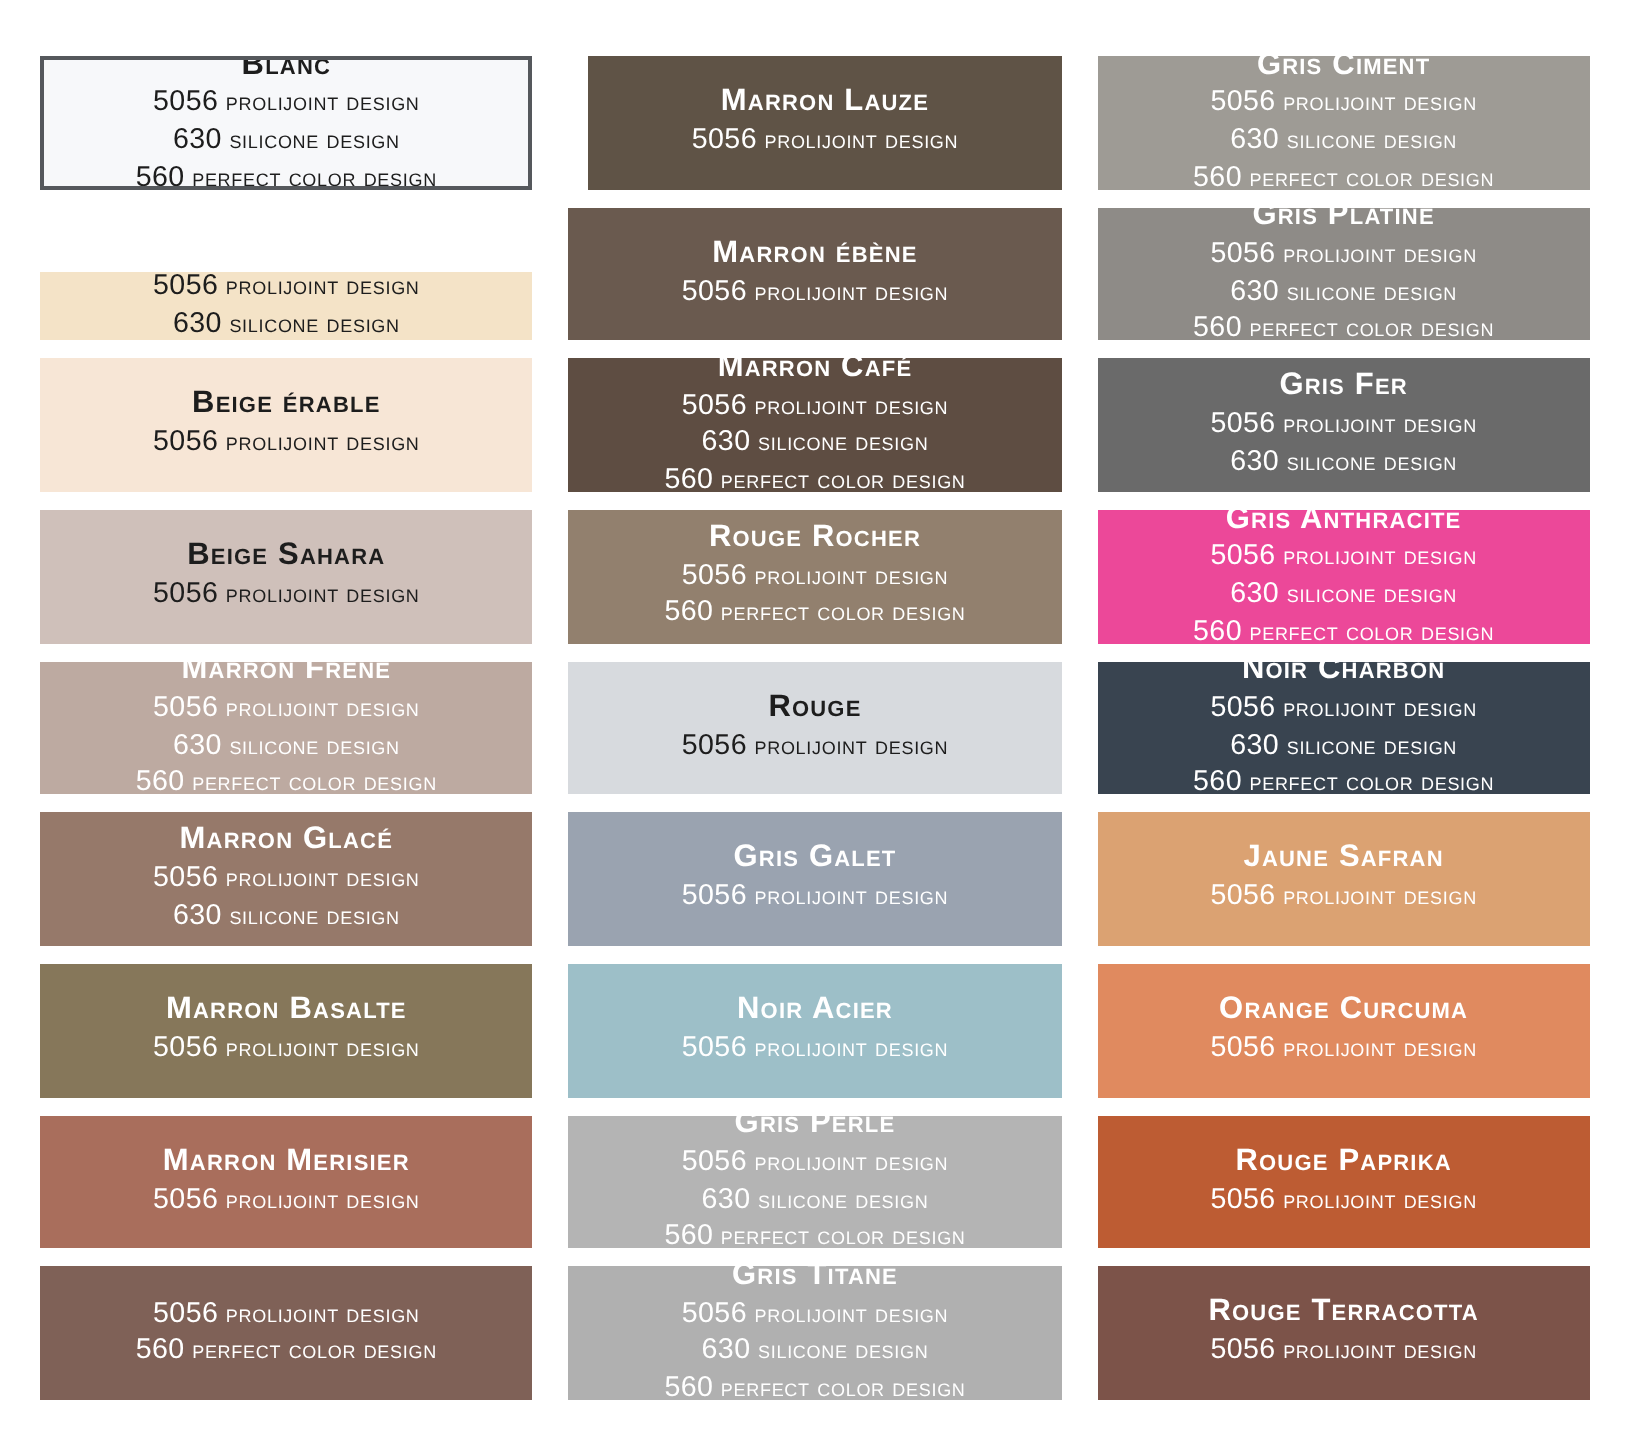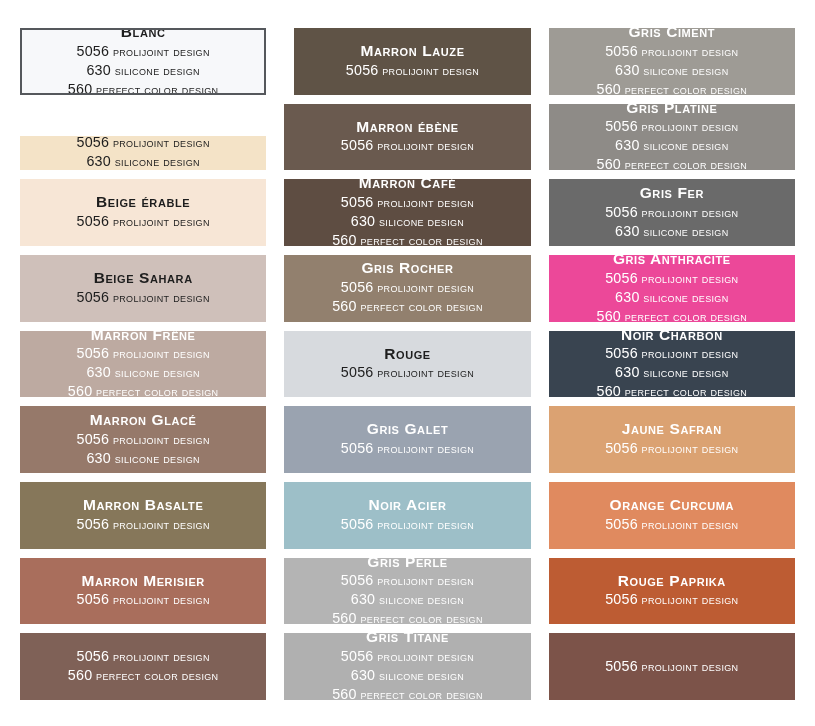--- a/index.html
+++ b/index.html
@@ -100,21 +100,21 @@
     <div class="swatch" style="background: rgb(106, 106, 106);">
       <div class="name light">Gris Fer</div>
       <div class="prod light"><span class="num">5056</span><span> prolijoint design</span></div>
       <div class="prod light"><span class="num">630</span><span> silicone design</span></div>
     </div>
     <div class="swatch" style="background: rgb(207, 192, 186);">
       <div class="name dark">Beige Sahara</div>
       <div class="prod dark"><span class="num">5056</span><span> prolijoint design</span></div>
     </div>
     <div class="swatch" style="background: rgb(146, 128, 110);">
-      <div class="name light">Gris Rocher</div>
+      <div class="name light">Rouge Rocher</div>
       <div class="prod light"><span class="num">5056</span><span> prolijoint design</span></div>
       <div class="prod light"><span class="num">560</span><span> perfect color design</span></div>
     </div>
     <div class="swatch" style="background: #ec4899;">
       <div class="name light">Gris Anthracite</div>
       <div class="prod light"><span class="num">5056</span><span> prolijoint design</span></div>
       <div class="prod light"><span class="num">630</span><span> silicone design</span></div>
       <div class="prod light"><span class="num">560</span><span> perfect color design</span></div>
     </div>
     <div class="swatch" style="background: rgb(189, 170, 161);">
@@ -176,15 +176,16 @@
       <div class="prod light"><span class="num">5056</span><span> prolijoint design</span></div>
       <div class="prod light"><span class="num">560</span><span> perfect color design</span></div>
     </div>
     <div class="swatch" style="background: rgb(176, 176, 176);">
       <div class="name light">Gris Titane</div>
       <div class="prod light"><span class="num">5056</span><span> prolijoint design</span></div>
       <div class="prod light"><span class="num">630</span><span> silicone design</span></div>
       <div class="prod light"><span class="num">560</span><span> perfect color design</span></div>
     </div>
     <div class="swatch" style="background: rgb(124, 83, 73);">
+      <div class="name light">Rouge Terracotta</div>
       <div class="prod light"><span class="num">5056</span><span> prolijoint design</span></div>
     </div>
   </div>
 
 </body></html>

